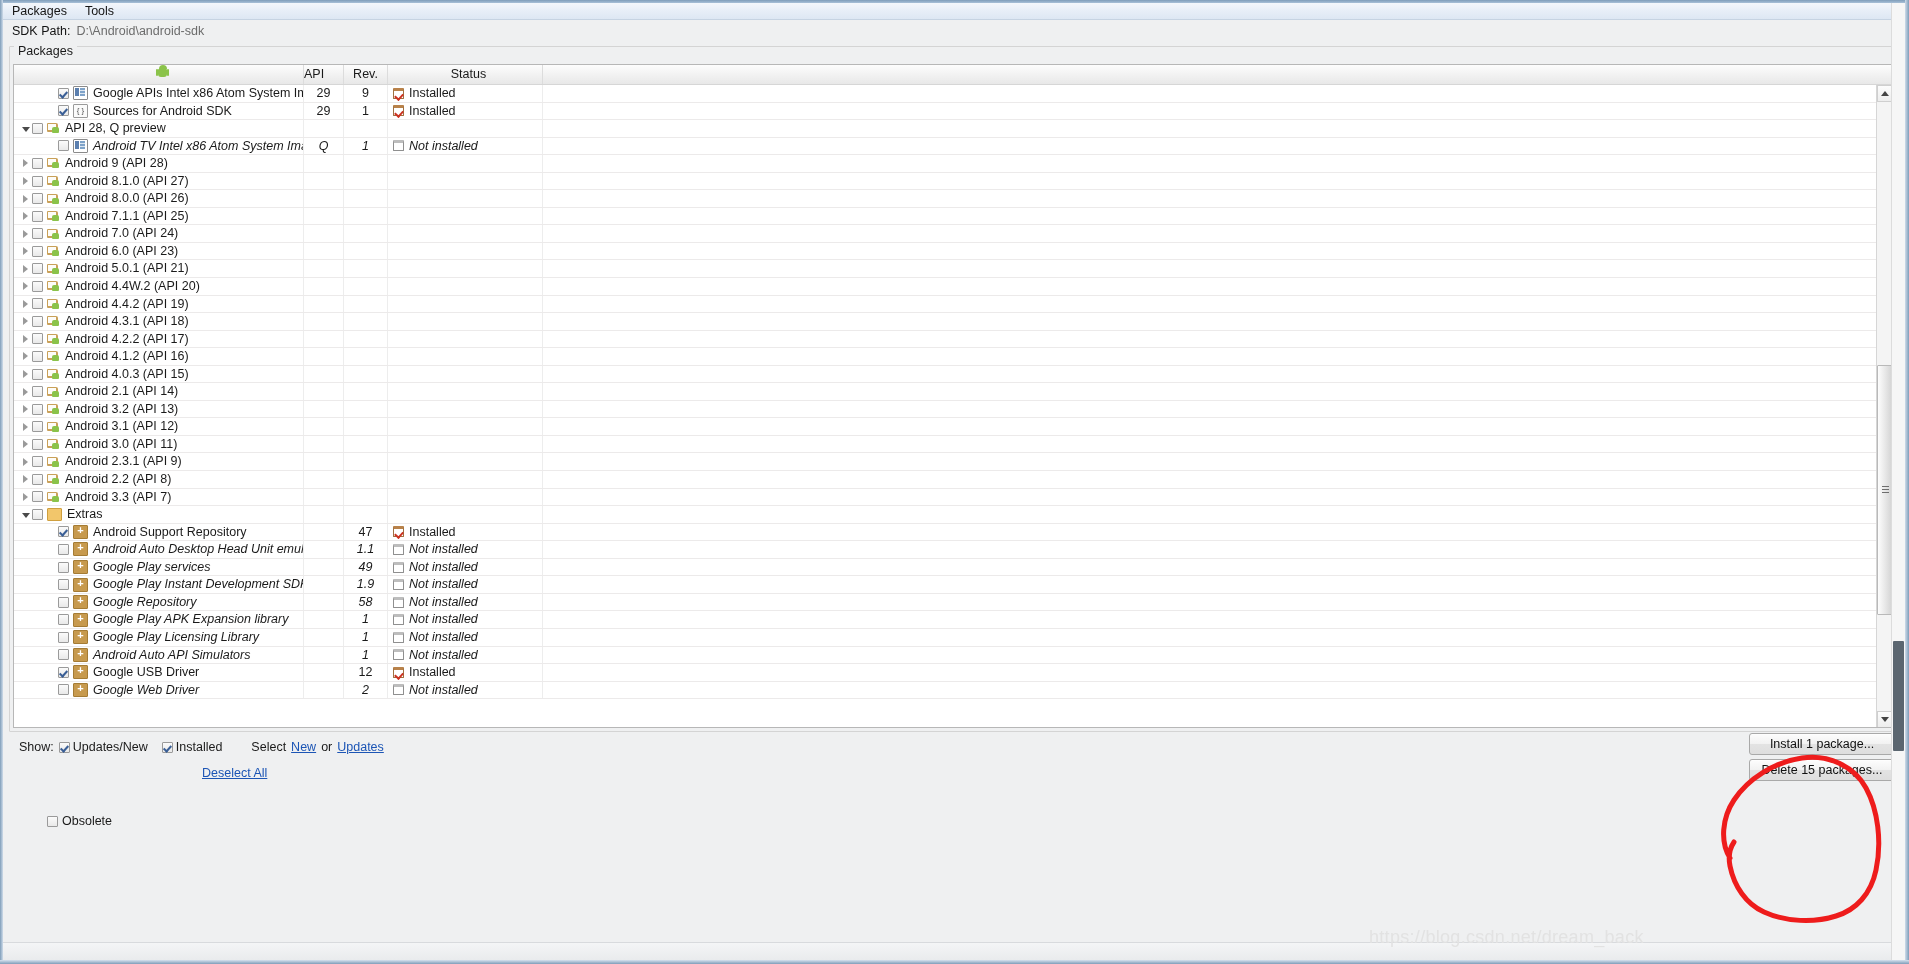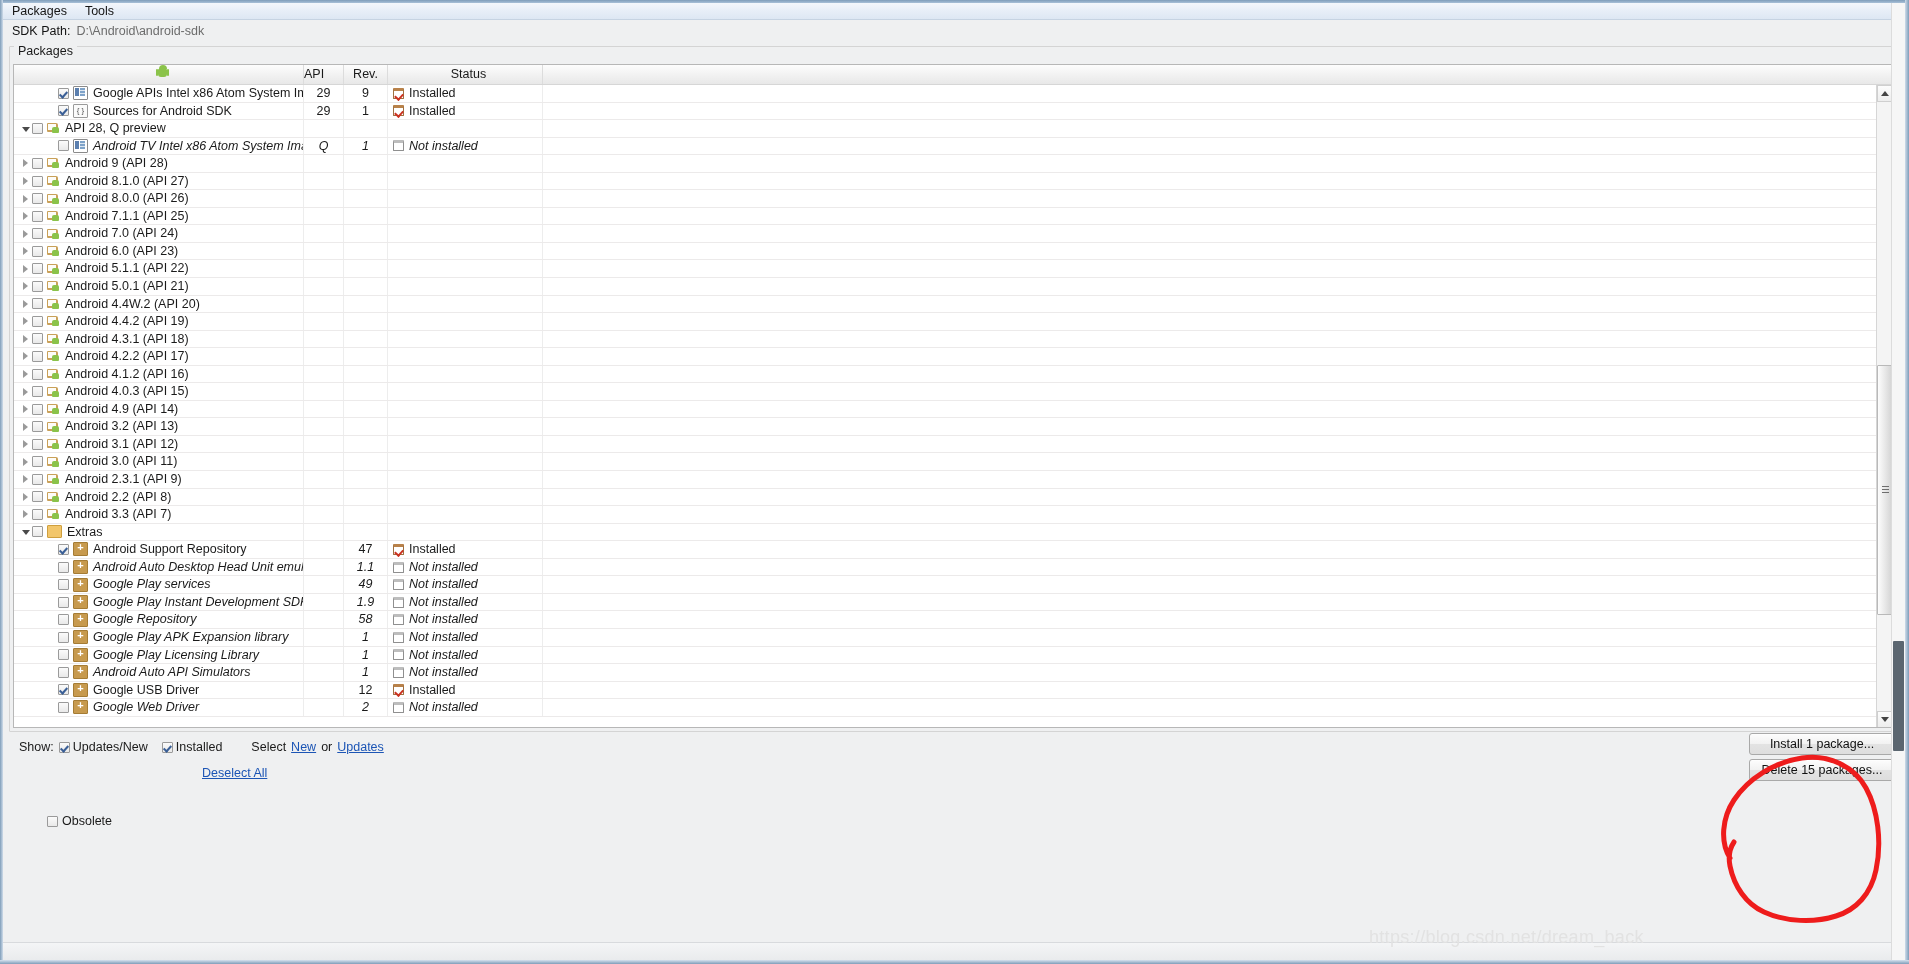--- a/index.html
+++ b/index.html
@@ -405,41 +405,20 @@
             <span class="indent-0"></span>
             <span class="twisty">
               <span class="tri-closed"></span>
             </span>
             <span class="cb"></span>
             <span class="ico" style="position: relative;">
               <span style="position:absolute;left:0;top:1px;width:11px;height:9px;background:#c9a058;border-radius:1px 2px 1px 1px"></span>
               <span style="position:absolute;left:1px;top:2px;width:8px;height:6px;background:#fdfcf8"></span>
               <span style="position:absolute;left:5px;top:5px;width:7px;height:6px;background:#8bc34a;border-radius:2px 2px 1px 1px"></span>
             </span>
-            <span>Android 5.1.1 (API 22)</span>
-          </div>
-          <div class="td c-api"></div>
-          <div class="td c-rev"></div>
-          <div class="td c-status">
-            <span></span>
-          </div>
-          <div class="td c-rest"></div>
-        </div>
-        <div class="trow">
-          <div class="td c-name">
-            <span class="indent-0"></span>
-            <span class="twisty">
-              <span class="tri-closed"></span>
-            </span>
-            <span class="cb"></span>
-            <span class="ico" style="position: relative;">
-              <span style="position:absolute;left:0;top:1px;width:11px;height:9px;background:#c9a058;border-radius:1px 2px 1px 1px"></span>
-              <span style="position:absolute;left:1px;top:2px;width:8px;height:6px;background:#fdfcf8"></span>
-              <span style="position:absolute;left:5px;top:5px;width:7px;height:6px;background:#8bc34a;border-radius:2px 2px 1px 1px"></span>
-            </span>
             <span>Android 5.0.1 (API 21)</span>
           </div>
           <div class="td c-api"></div>
           <div class="td c-rev"></div>
           <div class="td c-status">
             <span></span>
           </div>
           <div class="td c-rest"></div>
         </div>
         <div class="trow">
@@ -573,21 +552,21 @@
             <span class="indent-0"></span>
             <span class="twisty">
               <span class="tri-closed"></span>
             </span>
             <span class="cb"></span>
             <span class="ico" style="position: relative;">
               <span style="position:absolute;left:0;top:1px;width:11px;height:9px;background:#c9a058;border-radius:1px 2px 1px 1px"></span>
               <span style="position:absolute;left:1px;top:2px;width:8px;height:6px;background:#fdfcf8"></span>
               <span style="position:absolute;left:5px;top:5px;width:7px;height:6px;background:#8bc34a;border-radius:2px 2px 1px 1px"></span>
             </span>
-            <span>Android 4.9 (API 14)</span>
+            <span>Android 2.1 (API 14)</span>
           </div>
           <div class="td c-api"></div>
           <div class="td c-rev"></div>
           <div class="td c-status">
             <span></span>
           </div>
           <div class="td c-rest"></div>
         </div>
         <div class="trow">
           <div class="td c-name">

